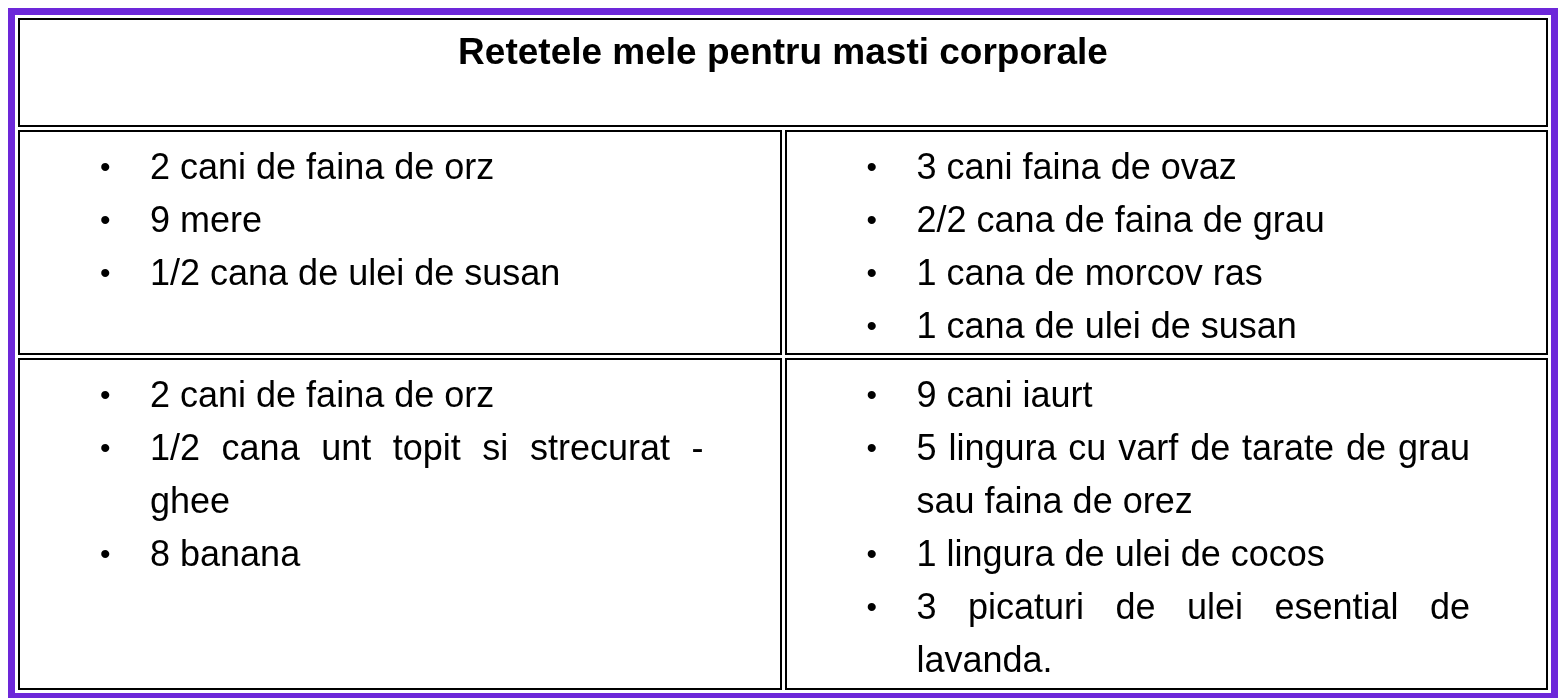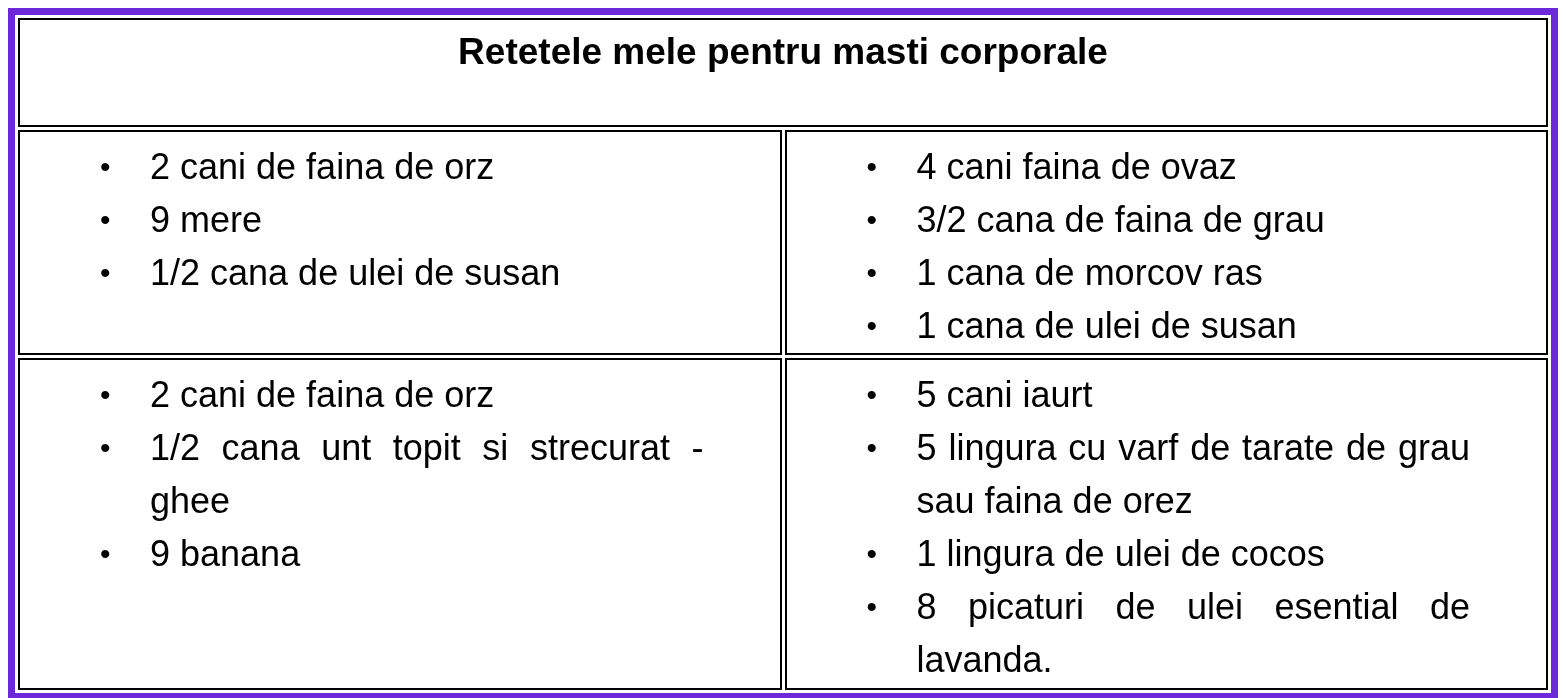--- a/index.html
+++ b/index.html
@@ -101,25 +101,25 @@
           <li>
             <span class="bullet">•</span>
             <span class="txt">1/2 cana de ulei de susan</span>
           </li>
         </ul>
       </td>
       <td class="cell">
         <ul class="ingredients">
           <li>
             <span class="bullet">•</span>
-            <span class="txt">4 cani faina de ovaz</span>
+            <span class="txt">3 cani faina de ovaz</span>
           </li>
           <li>
             <span class="bullet">•</span>
-            <span class="txt">3/2 cana de faina de grau</span>
+            <span class="txt">2/2 cana de faina de grau</span>
           </li>
           <li>
             <span class="bullet">•</span>
             <span class="txt">1 cana de morcov ras</span>
           </li>
           <li>
             <span class="bullet">•</span>
             <span class="txt">1 cana de ulei de susan</span>
           </li>
         </ul>
@@ -131,40 +131,40 @@
           <li>
             <span class="bullet">•</span>
             <span class="txt">2 cani de faina de orz</span>
           </li>
           <li>
             <span class="bullet">•</span>
             <span class="txt">1/2 cana unt topit si strecurat - ghee</span>
           </li>
           <li>
             <span class="bullet">•</span>
-            <span class="txt">9 banana</span>
+            <span class="txt">8 banana</span>
           </li>
         </ul>
       </td>
       <td class="cell">
         <ul class="ingredients">
           <li>
             <span class="bullet">•</span>
-            <span class="txt">5 cani iaurt</span>
+            <span class="txt">9 cani iaurt</span>
           </li>
           <li>
             <span class="bullet">•</span>
             <span class="txt">5 lingura cu varf de tarate de grau sau faina de orez</span>
           </li>
           <li>
             <span class="bullet">•</span>
             <span class="txt">1 lingura de ulei de cocos</span>
           </li>
           <li>
             <span class="bullet">•</span>
-            <span class="txt">8 picaturi de ulei esential de lavanda.</span>
+            <span class="txt">3 picaturi de ulei esential de lavanda.</span>
           </li>
         </ul>
       </td>
     </tr>
   </tbody>
     </table>
 </div>
 
 </body></html>

